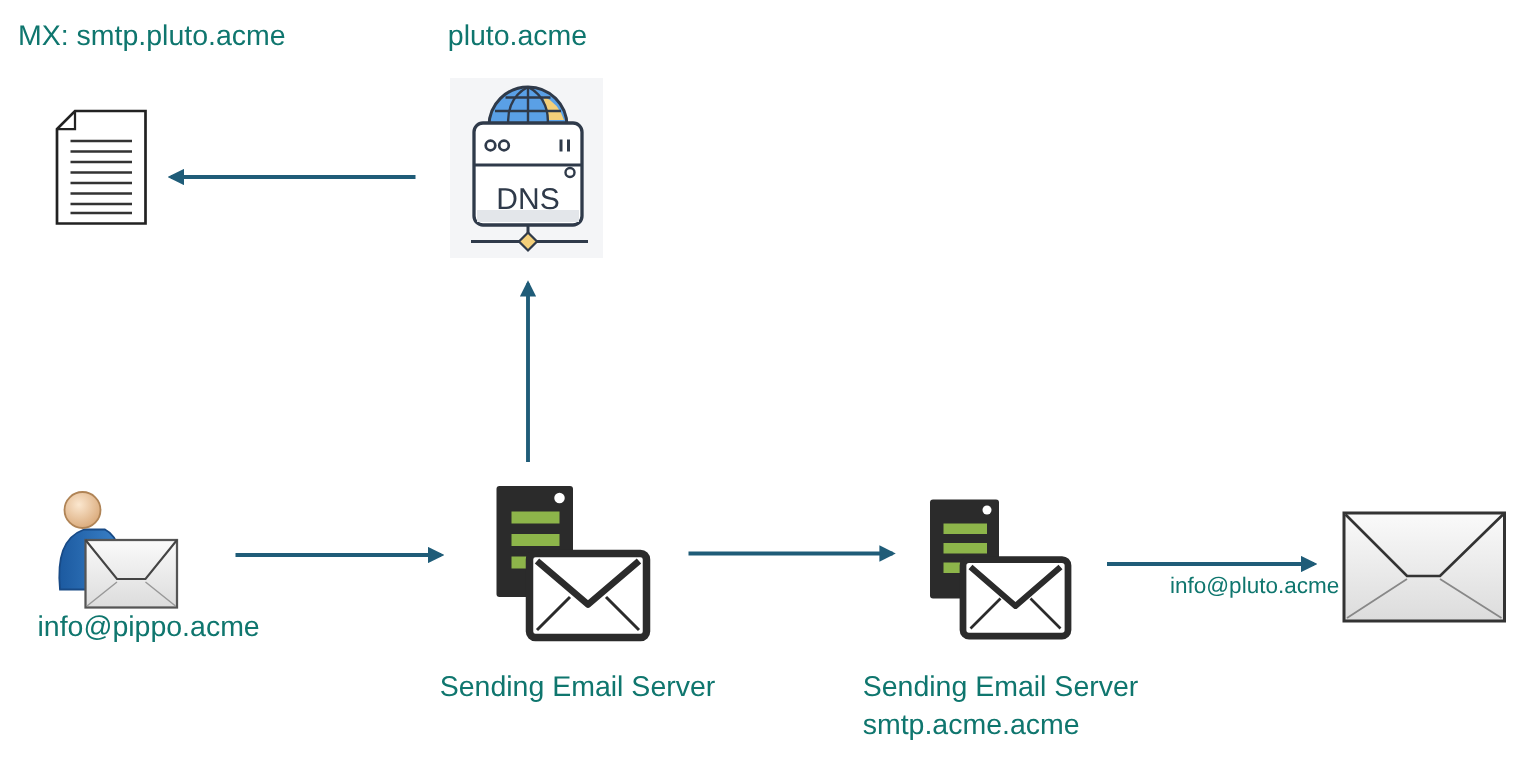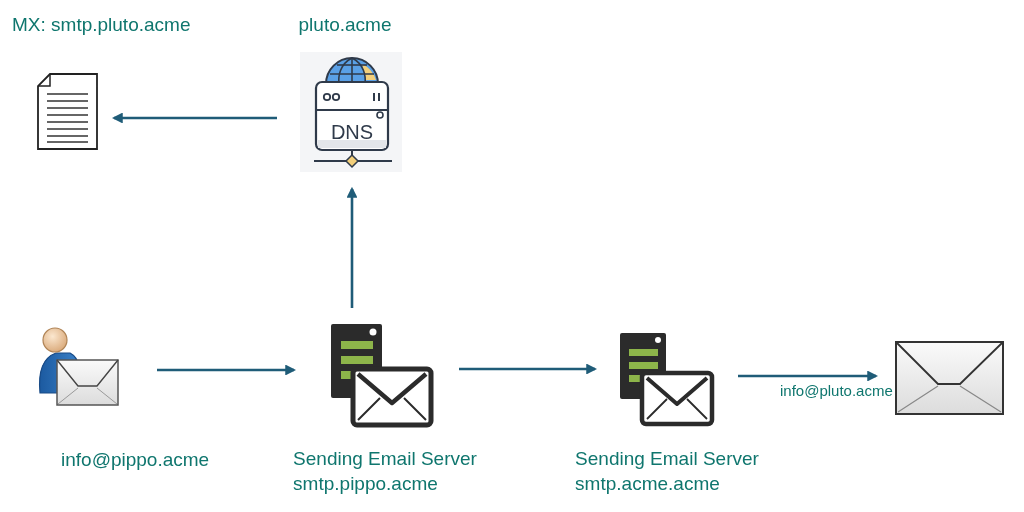--- a/index.html
+++ b/index.html
@@ -8,25 +8,24 @@
   .lbl { position: absolute; white-space: nowrap; font-size: 19px; color: #0f766e; }
   .lbl.center { transform: translateX(-50%); line-height: 25px; }
   .lbl.small { font-size: 15px; }
   svg.canvas { position: absolute; left: 0; top: 0; }
 </style>
 </head>
 <body>
 
 <div class="lbl" style="left:12px; top:14px;">MX: smtp.pluto.acme</div>
 <div class="lbl center" style="left:345px; top:12px;">pluto.acme</div>
-<div class="lbl" style="left:25px; top:449px;margin-left:36px;">info@pippo.acme</div>
+<div class="lbl" style="left:25px; top:408px;">info@pippo.acme</div>
 
 <div class="lbl center" style="left:385px; top:446px;">
   <div>Sending Email Server</div>
-  <div>smtp.pippo.acme</div>
 </div>
 <div class="lbl center" style="left:667px; top:446px;">
   <div>Sending Email Server</div>
   <div>smtp.acme.acme</div>
 </div>
 <div class="lbl small" style="left:780px; top:346px;margin-top:36px;">info@pluto.acme</div>
 
 <svg class="canvas" width="1024" height="512" viewBox="0 0 1024 512">
   <defs>
     <marker id="ah" viewBox="0 0 10 10" refX="8" refY="5" markerWidth="4.2" markerHeight="4.2" orient="auto-start-reverse">

